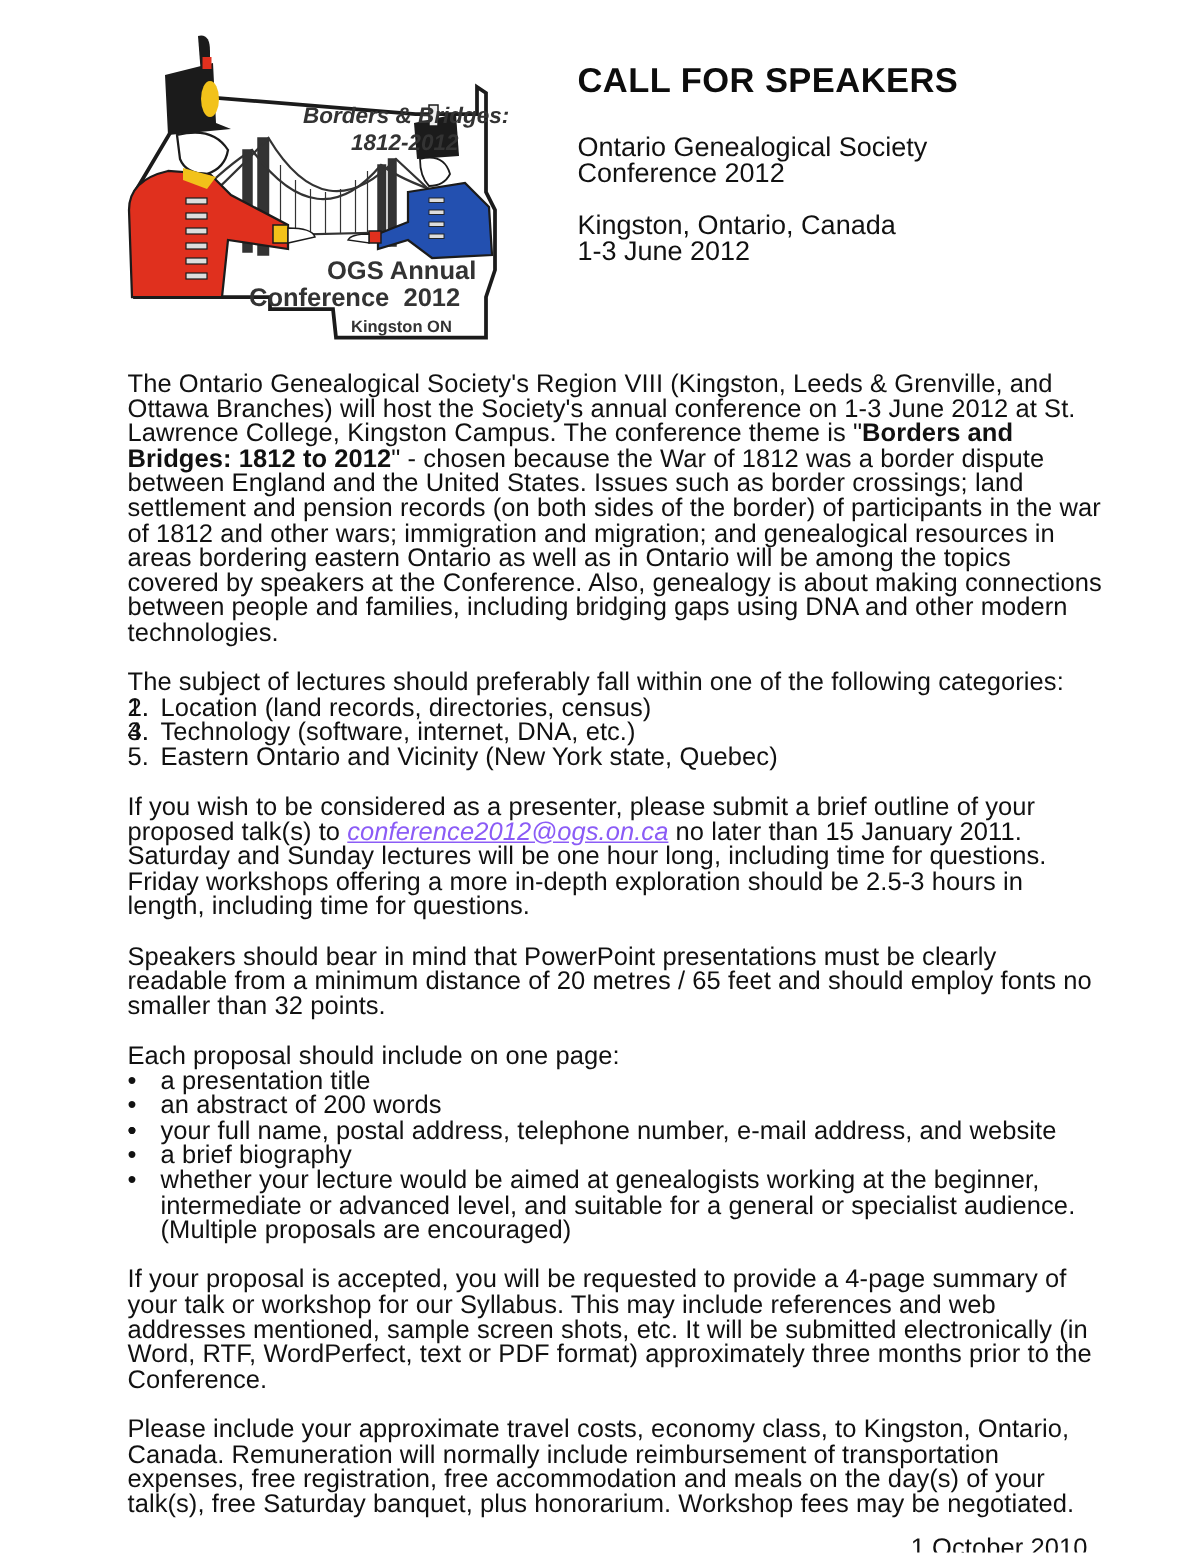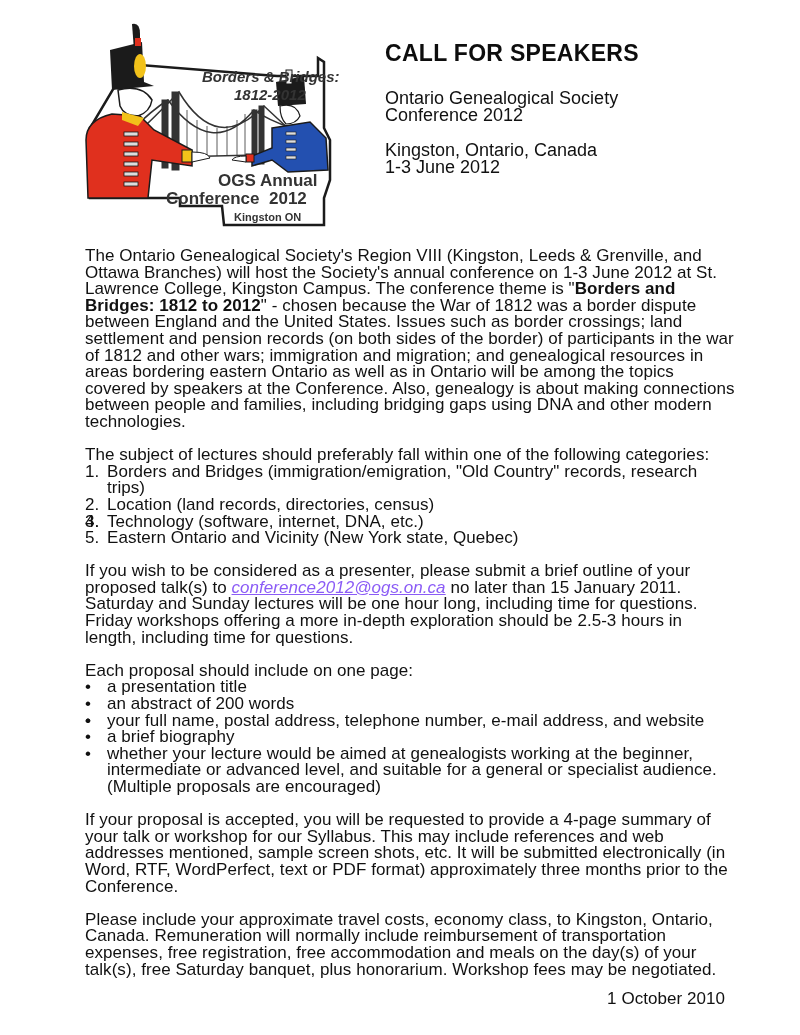--- a/index.html
+++ b/index.html
@@ -99,30 +99,31 @@
   <p class="sub">Kingston, Ontario, Canada</p>
   <p class="sub">1-3 June 2012</p>
 </div>
 
 <div class="body">
   <p class="para"><span>The Ontario Genealogical Society's Region VIII (Kingston, Leeds &amp; Grenville, and Ottawa Branches) will host the Society's annual conference on 1-3 June 2012 at St. Lawrence College, Kingston Campus.  The conference theme is "</span><b>Borders and Bridges: 1812 to 2012</b><span>" - chosen because the War of 1812 was a border dispute between England and the United States.  Issues such as border crossings; land settlement and pension records (on both sides of the border) of participants in the war of 1812 and other wars; immigration and migration; and genealogical resources in areas bordering eastern Ontario as well as in Ontario will be among the topics covered by speakers at the Conference. Also, genealogy is about making connections between people and families, including bridging gaps using DNA and other modern technologies.</span></p>
 
   <div class="para">
     <p>The subject of lectures should preferably fall within one of the following categories:</p>
     <ol class="list">
-      <li><span class="mark">1.</span><span>Borders and Bridges (immigration/emigration, "Old Country" records, research trips)</span></li>
+      <li><span class="mark">1.</span></li>
       <li><span class="mark">2.</span><span>Location (land records, directories, census)</span></li>
       <li><span class="mark">3.</span></li>
       <li><span class="mark">4.</span><span>Technology (software, internet, DNA, etc.)</span></li>
       <li><span class="mark">5.</span><span>Eastern Ontario and Vicinity (New York state, Quebec)</span></li>
     </ol>
   </div>
 
   <p class="para"><span>If you wish to be considered as a presenter, please submit a brief outline of your proposed talk(s) to </span><a class="email" href="mailto:conference2012@ogs.on.ca">conference2012@ogs.on.ca</a><span> no later than 15 January 2011. Saturday and Sunday lectures will be one hour long, including time for questions. Friday workshops offering a more in-depth exploration should be 2.5-3 hours in length, including time for questions.</span></p>
 
+  <p class="para">Speakers should bear in mind that PowerPoint presentations must be clearly readable from a minimum distance of 20 metres / 65 feet and should employ fonts no smaller than 32 points.</p>
 
   <div class="para">
     <p>Each proposal should include on one page:</p>
     <ul class="list">
       <li><span class="mark">•</span><span>a presentation title</span></li>
       <li><span class="mark">•</span><span>an abstract of 200 words</span></li>
       <li><span class="mark">•</span></li>
       <li><span class="mark">•</span><span>your full name, postal address, telephone number, e-mail address, and website</span></li>
       <li><span class="mark">•</span><span>a brief biography</span></li>
       <li><span class="mark">•</span><span>whether your lecture would be aimed at genealogists working at the beginner, intermediate or advanced level, and suitable for a general or specialist audience.  (Multiple proposals are encouraged)</span></li>

